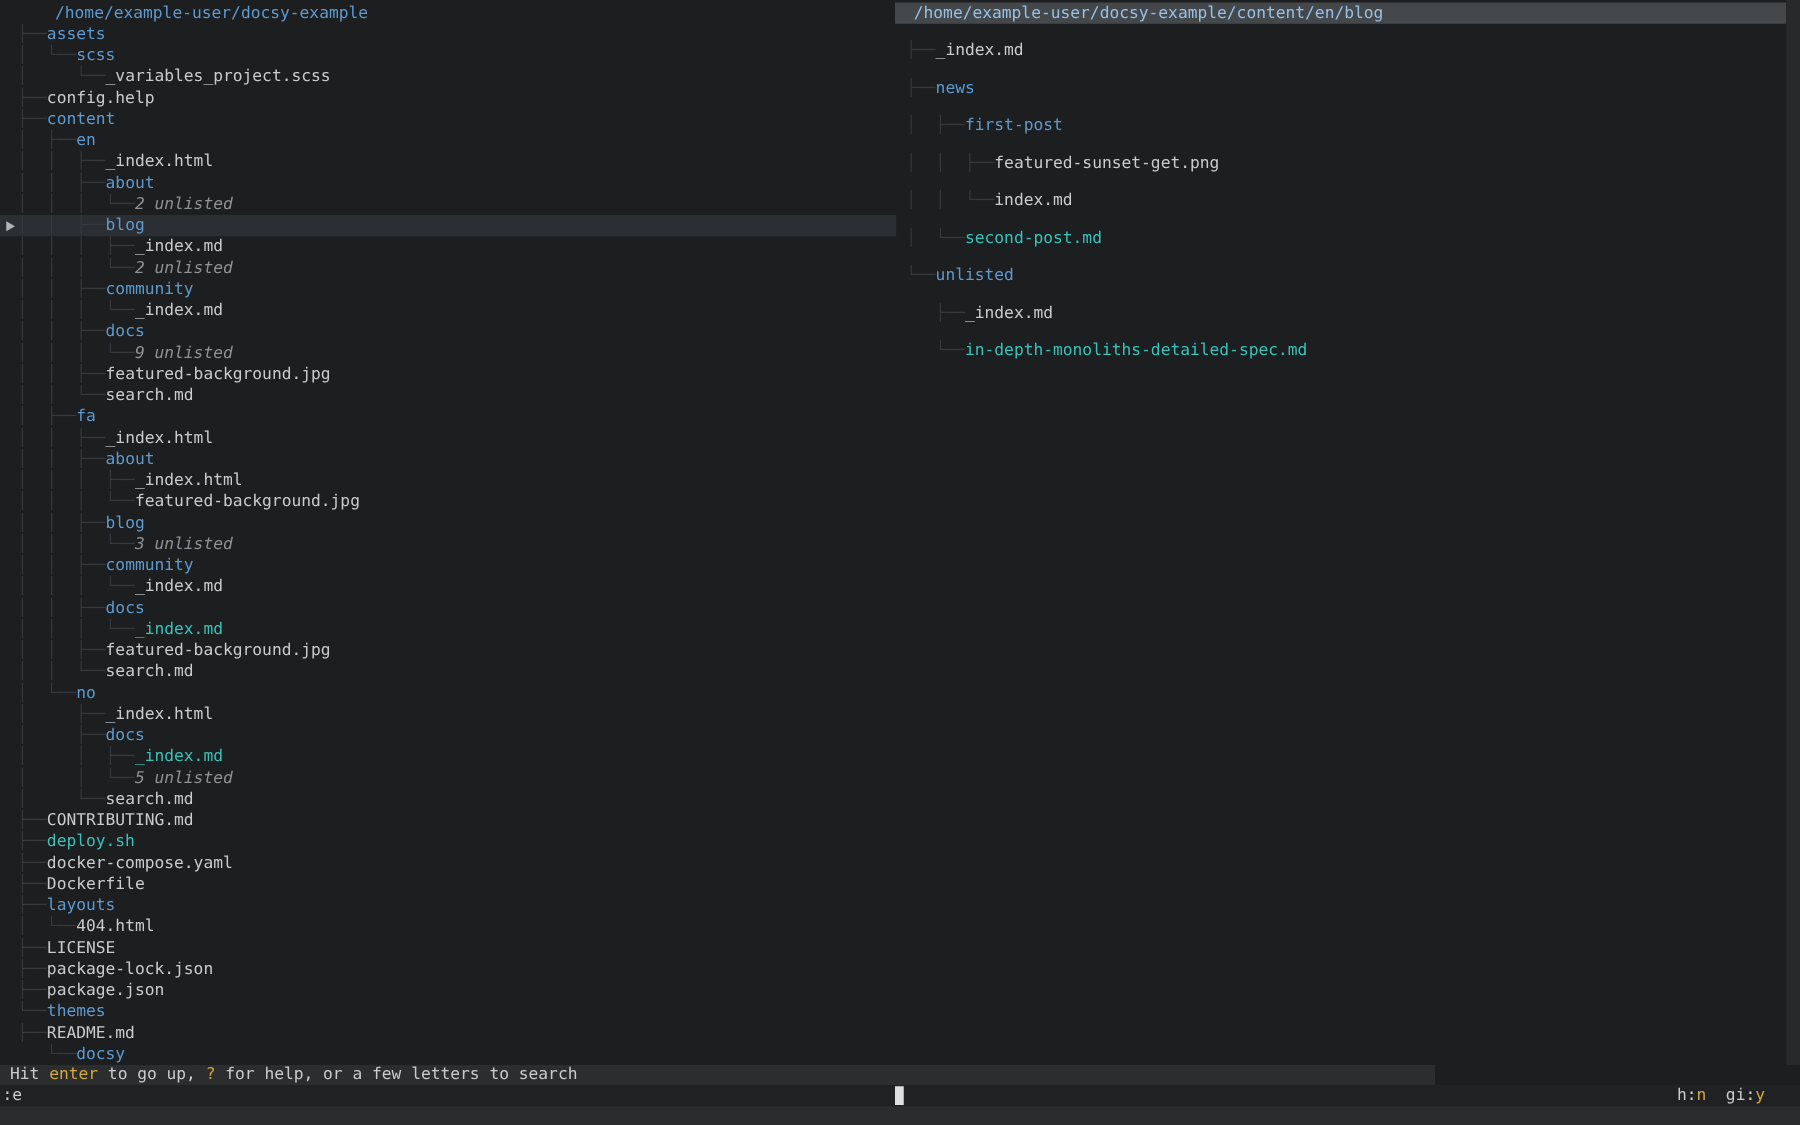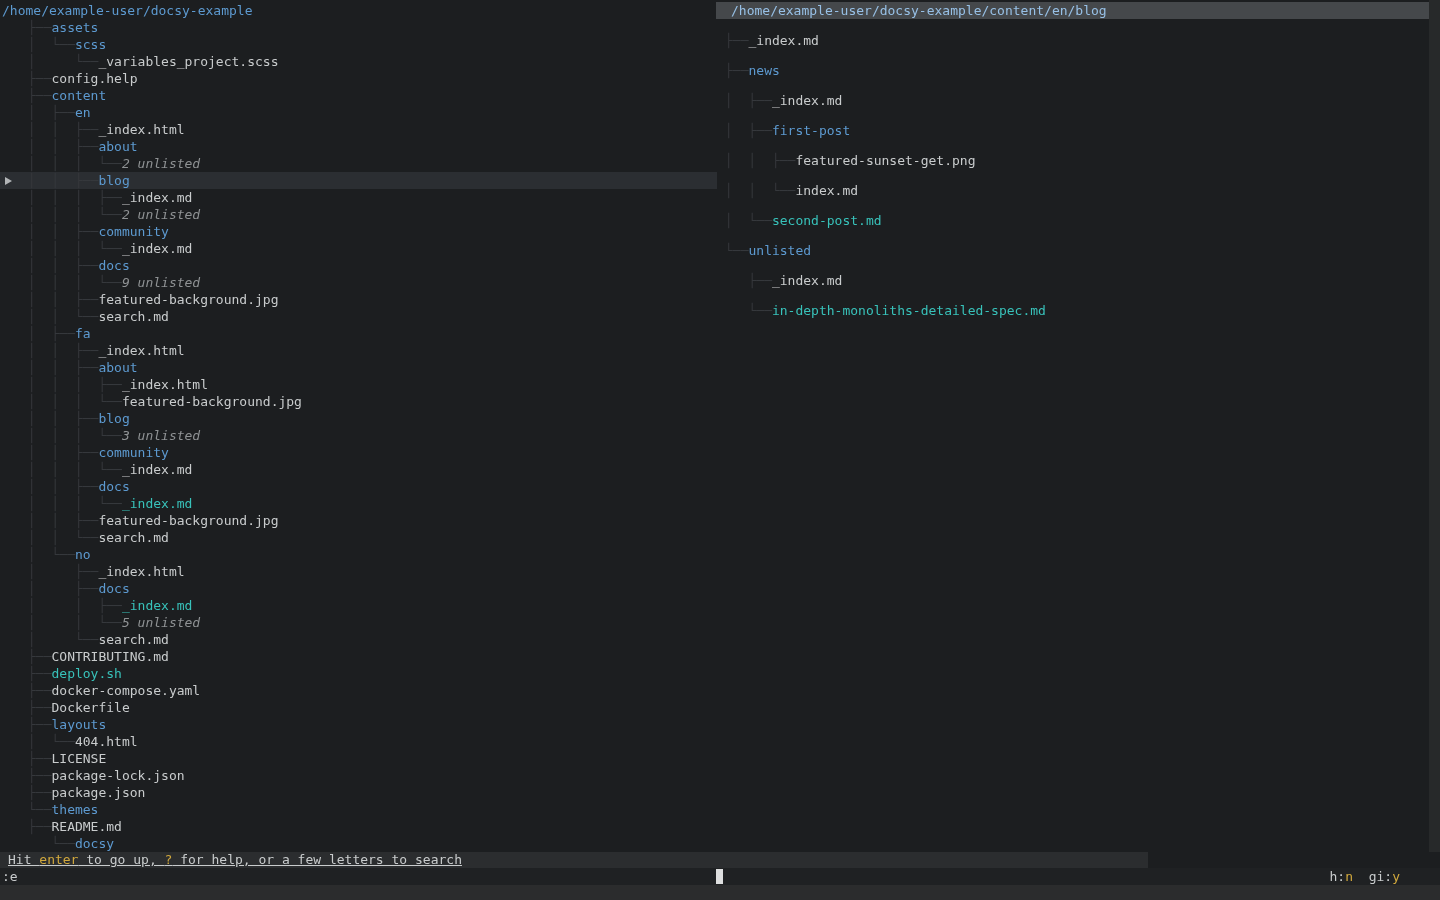--- a/index.html
+++ b/index.html
@@ -10,24 +10,24 @@
     font-size:13px;
     overflow:hidden;
   }
   .screen { position:relative; width:1440px; height:900px; background: var(--background); overflow:hidden; }
 
   .panel { position:absolute; top:0; padding-top:2px; }
   .panel-left  { left:0;   width:717px; }
   .panel-right { left:716px; width:724px; }
 
   .row { height:17px; line-height:17px; white-space:pre; position:relative; }
-  .panel-left  .tree-row { padding-left:28px; }
+  .panel-left  .tree-row { padding-left:14px; }
   .panel-right .tree-row { padding-left:9px;margin-top:13px; }
 
-  .path-row { padding-left:2px; color: var(--directory); }
+  .path-row { padding-left:2px; color: var(--directory); margin-left: 42px; }
   .header-bar {
     width:713px; box-sizing:border-box;
     background: var(--header-bg);
     color: var(--header-text);
     padding-left:15px;
   }
 
   .branch { color: var(--tree-line); }
   .t-dir      { color: var(--directory); }
   .t-file     { color: var(--file); }
@@ -39,31 +39,31 @@
     position:absolute; left:5px; top:50%; margin-top:-4px;
     width:0; height:0;
     border-left:7px solid #b2b5b7;
     border-top:4px solid transparent;
     border-bottom:4px solid transparent;
   }
 
   .status-bar {
     position:absolute; left:0; top:852px; width:1148px; height:16px;
     line-height:16px; background:#2b2d2f; color: var(--file);
-    padding-left:8px; box-sizing:border-box; white-space:pre;text-decoration:underline;
+    padding-left:8px; box-sizing:border-box; white-space:pre;
   }
   .hl { color: var(--accent-yellow); }
 
   .input-bar {
     position:absolute; left:0; top:868px; width:1440px; height:17px;
     line-height:17px; background:#1f2123;
   }
   .input-text { position:absolute; left:2px; top:0; color: var(--file); white-space:pre; }
   .cursor { position:absolute; left:716px; top:1px; width:7px; height:15px; background:#dddedf; }
-  .flags { position:absolute; right:40px; top:0; color: var(--file); white-space:pre; }
+  .flags { position:absolute; right:28px; top:0; color: var(--file); white-space:pre; }
   .flag-value { color: var(--accent-yellow); }
 
   .bottom-strip { position:absolute; left:0; top:885px; width:1440px; height:15px; background:#2b2c2d; }
   .scroll-strip { position:absolute; left:1429px; top:0; width:11px; height:852px; background:#27292a; }
 </style>
 </head>
 <body>
 
 <div class="screen">
 
@@ -120,21 +120,20 @@
         <div class="row tree-row"><span class="branch">├──</span><span class="t-file">README.md</span></div>
         <div class="row tree-row"><span class="branch">   └──</span><span class="t-dir">docsy</span></div>
       </div>
   </div>
 
   <div class="panel panel-right">
     <div class="row header-bar">/home/example-user/docsy-example/content/en/blog</div>
     <div id="right-rows">
         <div class="row tree-row"><span class="branch">├──</span><span class="t-file">_index.md</span></div>
         <div class="row tree-row"><span class="branch">├──</span><span class="t-dir">news</span></div>
-        <div class="row tree-row"><span class="branch">│  ├──</span><span class="t-file">_index.md</span></div>
         <div class="row tree-row"><span class="branch">│  ├──</span><span class="t-dir">first-post</span></div>
         <div class="row tree-row"><span class="branch">│  │  ├──</span><span class="t-file">featured-sunset-get.png</span></div>
         <div class="row tree-row"><span class="branch">│  │  └──</span><span class="t-file">index.md</span></div>
         <div class="row tree-row"><span class="branch">│  └──</span><span class="t-special">second-post.md</span></div>
         <div class="row tree-row"><span class="branch">└──</span><span class="t-dir">unlisted</span></div>
         <div class="row tree-row"><span class="branch">   ├──</span><span class="t-file">_index.md</span></div>
         <div class="row tree-row"><span class="branch">   └──</span><span class="t-special">in-depth-monoliths-detailed-spec.md</span></div>
       </div>
   </div>
 

